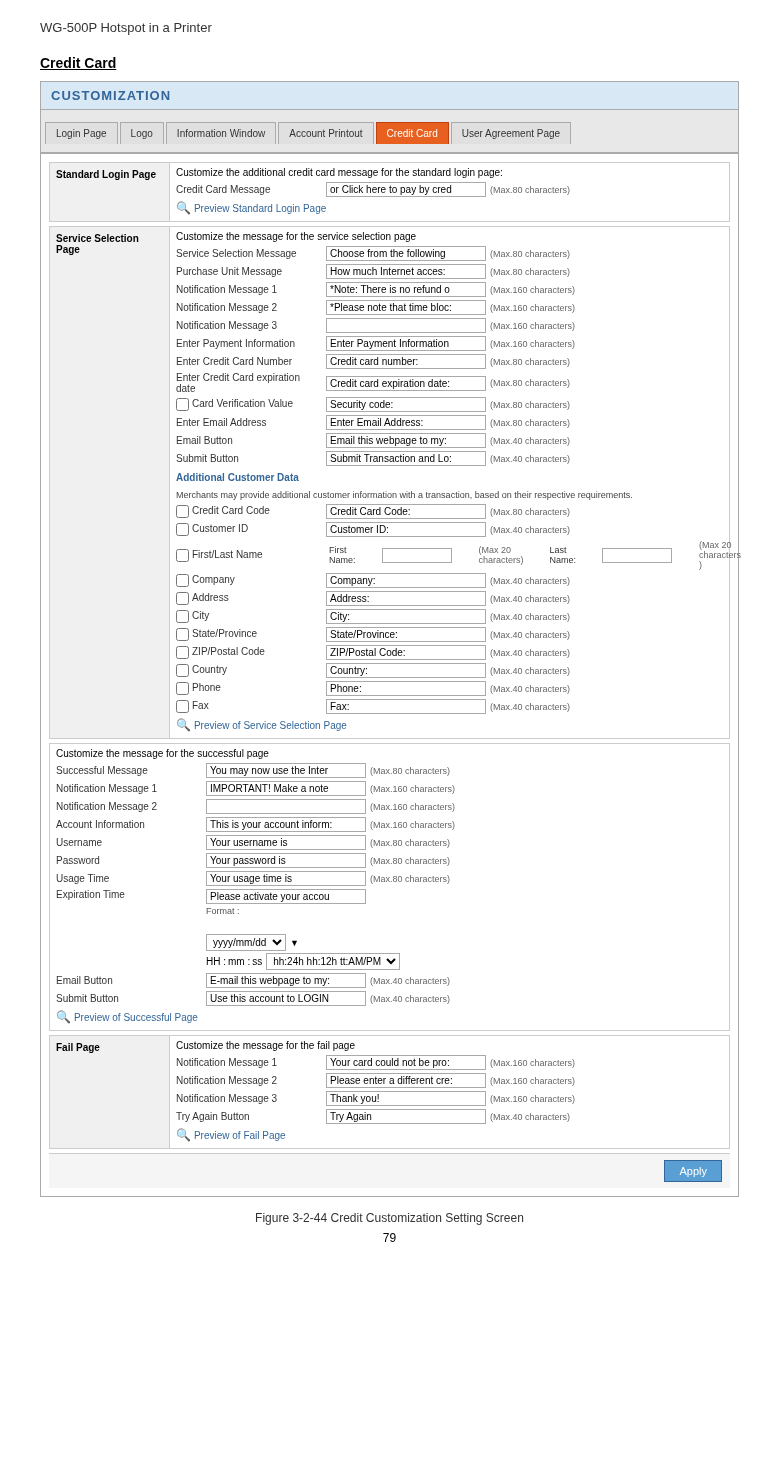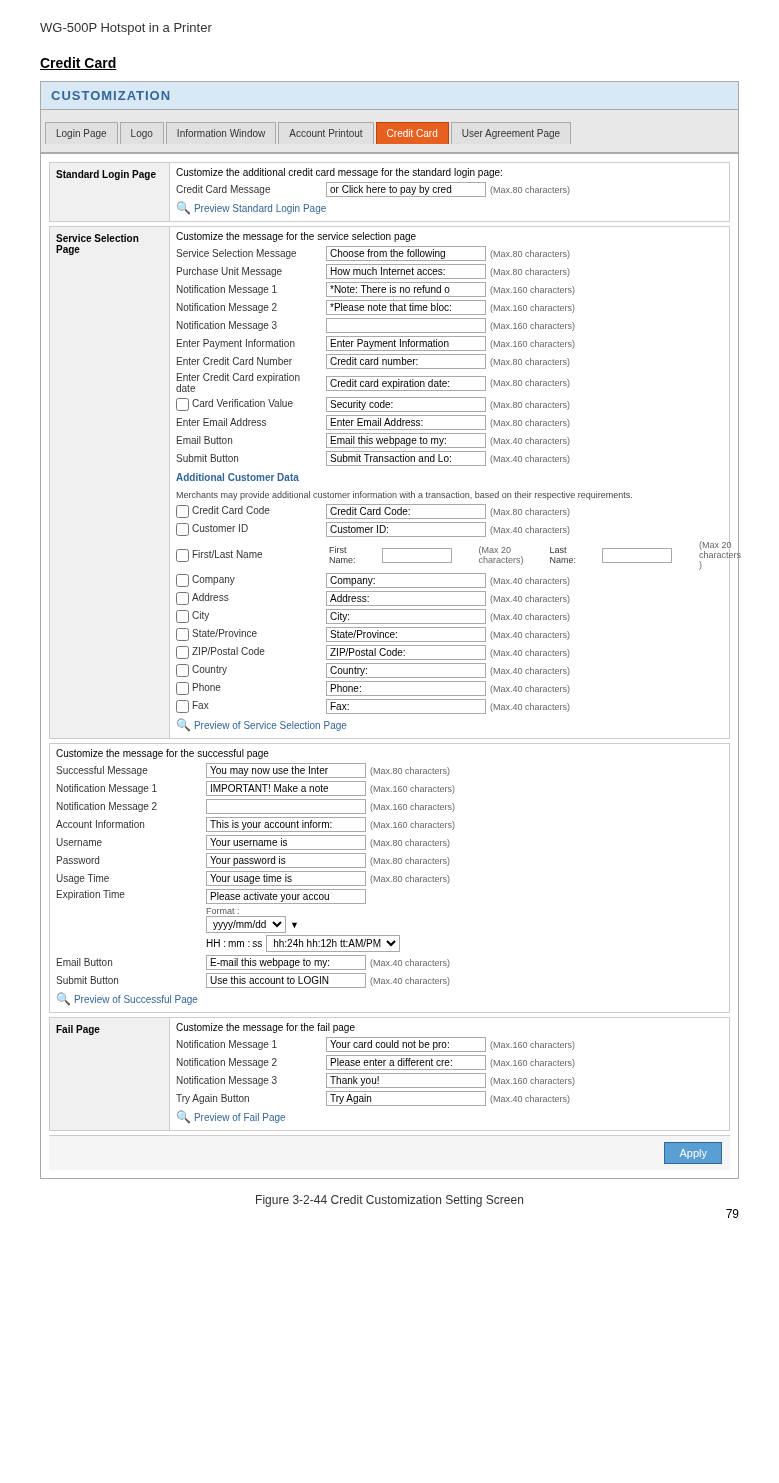--- a/index.html
+++ b/index.html
@@ -177,22 +177,23 @@
       font-size: 11px;
       cursor: pointer;
     }
     .figure-caption {
       text-align: center;
       font-size: 12px;
       color: #333;
       margin-top: 14px;
     }
     .page-num {
-      text-align: right;
+      text-align: center;
       font-size: 12px;
+      margin-top: 6px;
     }
     .select-sm {
       font-size: 10px;
       border: 1px solid #aaa;
       background: #fff;
       padding: 1px 2px;
     }
     .expiry-row {
       display: flex;
       flex-direction: column;
@@ -456,21 +457,21 @@
           <div class="form-row">
             <div class="form-label">Usage Time</div>
             <input class="form-input" type="text" value="Your usage time is" style="">
             <span class="form-hint">(Max.80 characters)</span>
           </div>
           <div class="form-row" style="align-items:flex-start;">
             <div class="form-label">Expiration Time</div>
             <div class="expiry-row">
               <input class="form-input" type="text" value="Please activate your accou" style="margin-bottom: 2px;">
               <div class="expiry-sub">Format :</div>
-              <div style="display:flex; align-items:center; margin-top:0;">
+              <div style="display:flex; align-items:center; margin-top:18px;">
                 <select class="select-sm">
                   <option>yyyy/mm/dd</option>
                   <option>mm/dd/yyyy</option>
                   <option>dd/mm/yyyy</option>
                 </select>
                 <span style="font-size:9px; margin-left:4px;">▼</span>
               </div>
               <div class="time-row">
                 <span style="font-size:10px;">HH :</span>
                 <span style="font-size:10px; margin: 0 2px;">mm :</span>

